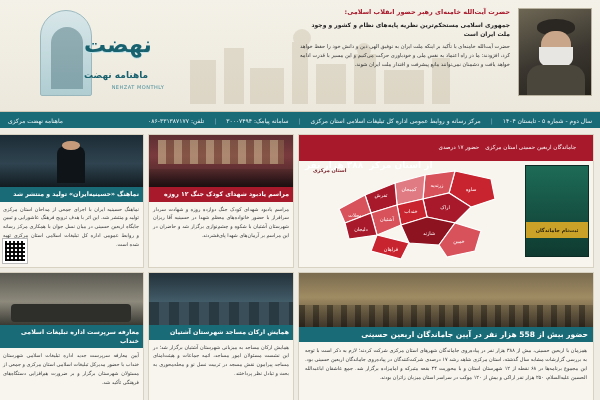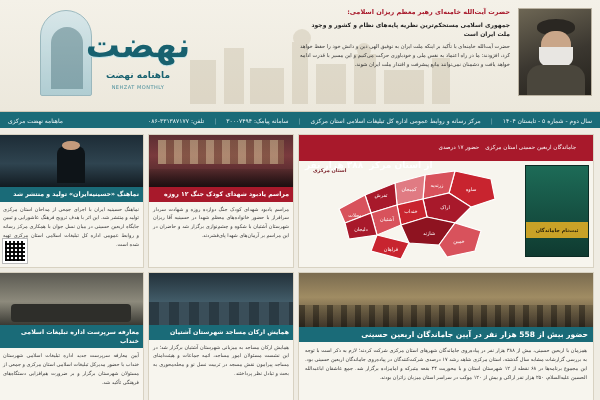--- a/index.html
+++ b/index.html
@@ -74,27 +74,27 @@
     border:1px solid #7fa7b2;
     border-radius:26px 26px 2px 2px;
     opacity:.75;
   }
   .logo-arch:before{
     content:""; position:absolute; left:10px; top:16px; width:32px; height:62px;
     background:#2c5f6d; border-radius:16px 16px 0 0; opacity:.55;
   }
   .logo-mark {
     position:absolute; left:78px; top:12px; width:108px; height:58px;
-    color:#18616f; font-size:34px; font-weight:bold; line-height:58px;
-    text-align:center; letter-spacing:-2px;
+    color:#18616f; font-size:22px; font-weight:bold; line-height:58px;
+    text-align:left; letter-spacing:-2px;
     text-shadow:0 1px 0 #bfe0e6;
   }
   .logo-sub {
     position:absolute; left:78px; top:66px; width:108px;
-    color:#18616f; font-size:9px; font-weight:bold; text-align:center;
+    color:#18616f; font-size:9px; font-weight:bold; text-align:left;
   }
   .logo-en {
     position:absolute; left:78px; top:80px; width:108px;
     color:#4b8f9c; font-size:5px; text-align:center; letter-spacing:.5px;
   }
 
   
   .infobar {
     position:absolute; left:0; top:112px; width:600px; height:16px;
     background:#1a6b78; color:#eef7f8;
@@ -238,21 +238,21 @@
     </svg>
 
     <div class="logo-wrap">
       <div class="logo-arch"></div>
       <div class="logo-mark">نهضت</div>
       <div class="logo-sub">ماهنامه نهضت</div>
       <div class="logo-en">NEHZAT MONTHLY</div>
     </div>
 
     <div class="quote-block">
-      <div class="quote-title">حضرت آیت‌الله خامنه‌ای رهبر معظم ریزان اسلامی:</div>
+      <div class="quote-title">حضرت آیت‌الله خامنه‌ای رهبر حضور انقلاب اسلامی:</div>
       <div class="quote-sub">جمهوری اسلامی مستحکم‌ترین نظریه پایه‌های نظام و کشور و وجود ملت ایران است</div>
       <div class="quote-body">حضرت آیت‌الله خامنه‌ای با تأکید بر اینکه ملت ایران به توفیق الهی دین و دانش خود را حفظ خواهد کرد، افزودند: ما در راه اعتماد به نفس ملی و خودباوری حرکت می‌کنیم و این مسیر با قدرت ادامه خواهد یافت و دشمنان نمی‌توانند مانع پیشرفت و اقتدار ملت ایران شوند.</div>
     </div>
 
     <div class="leader-photo">
       <div class="turban"></div>
       <div class="face"></div>
       <div class="beard"></div>
       <div class="body"></div>
     </div>

